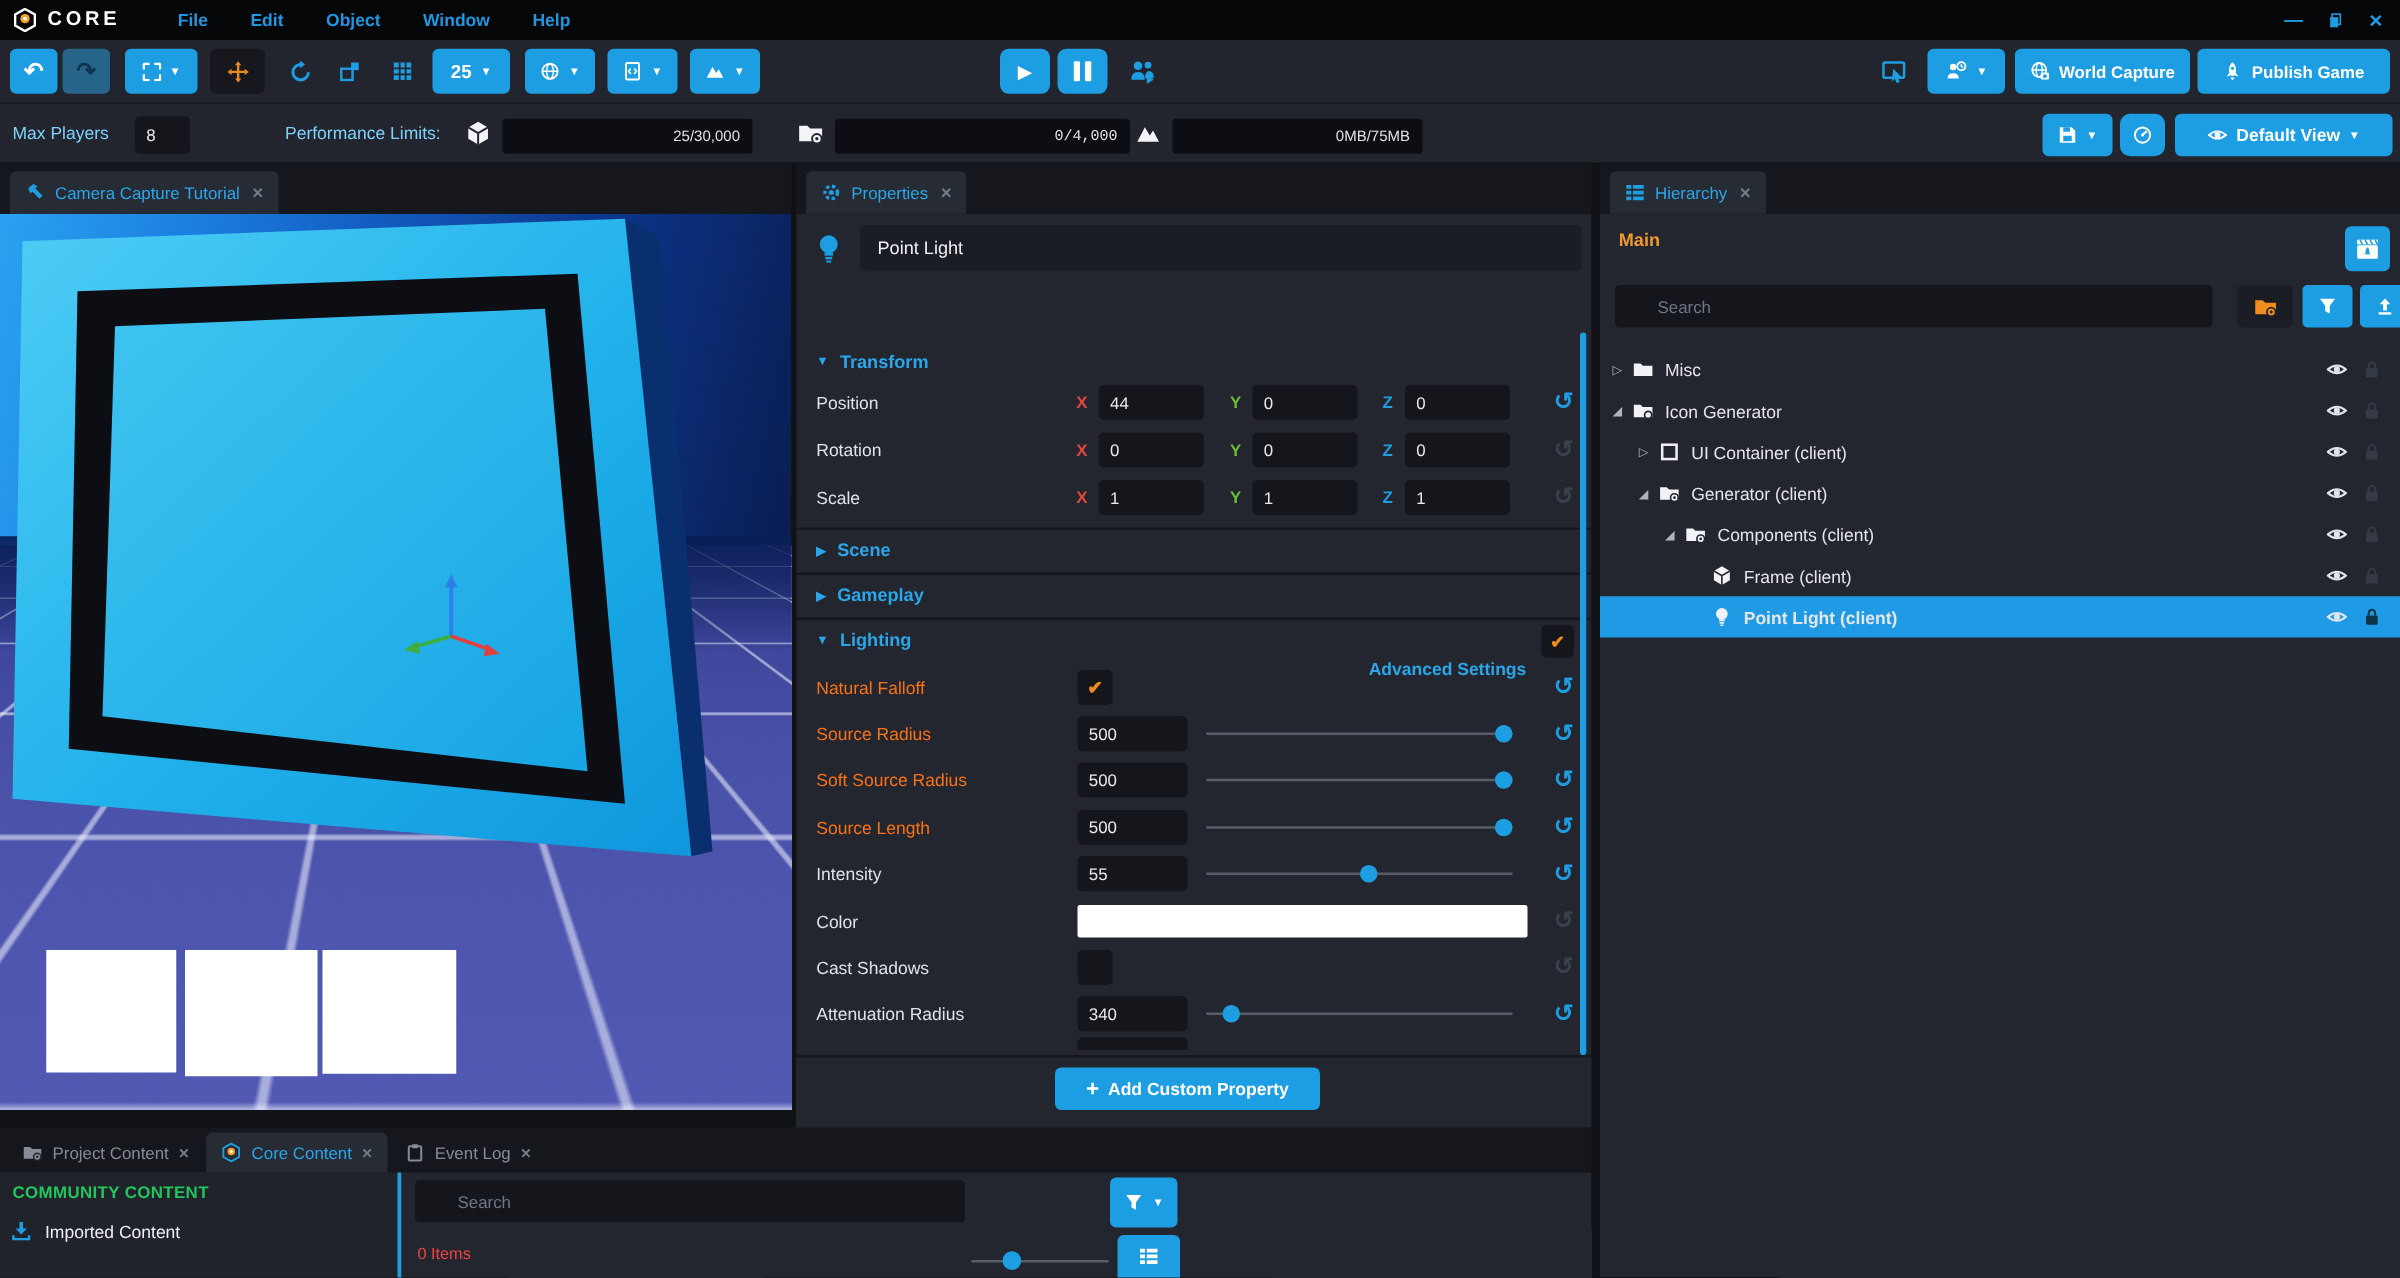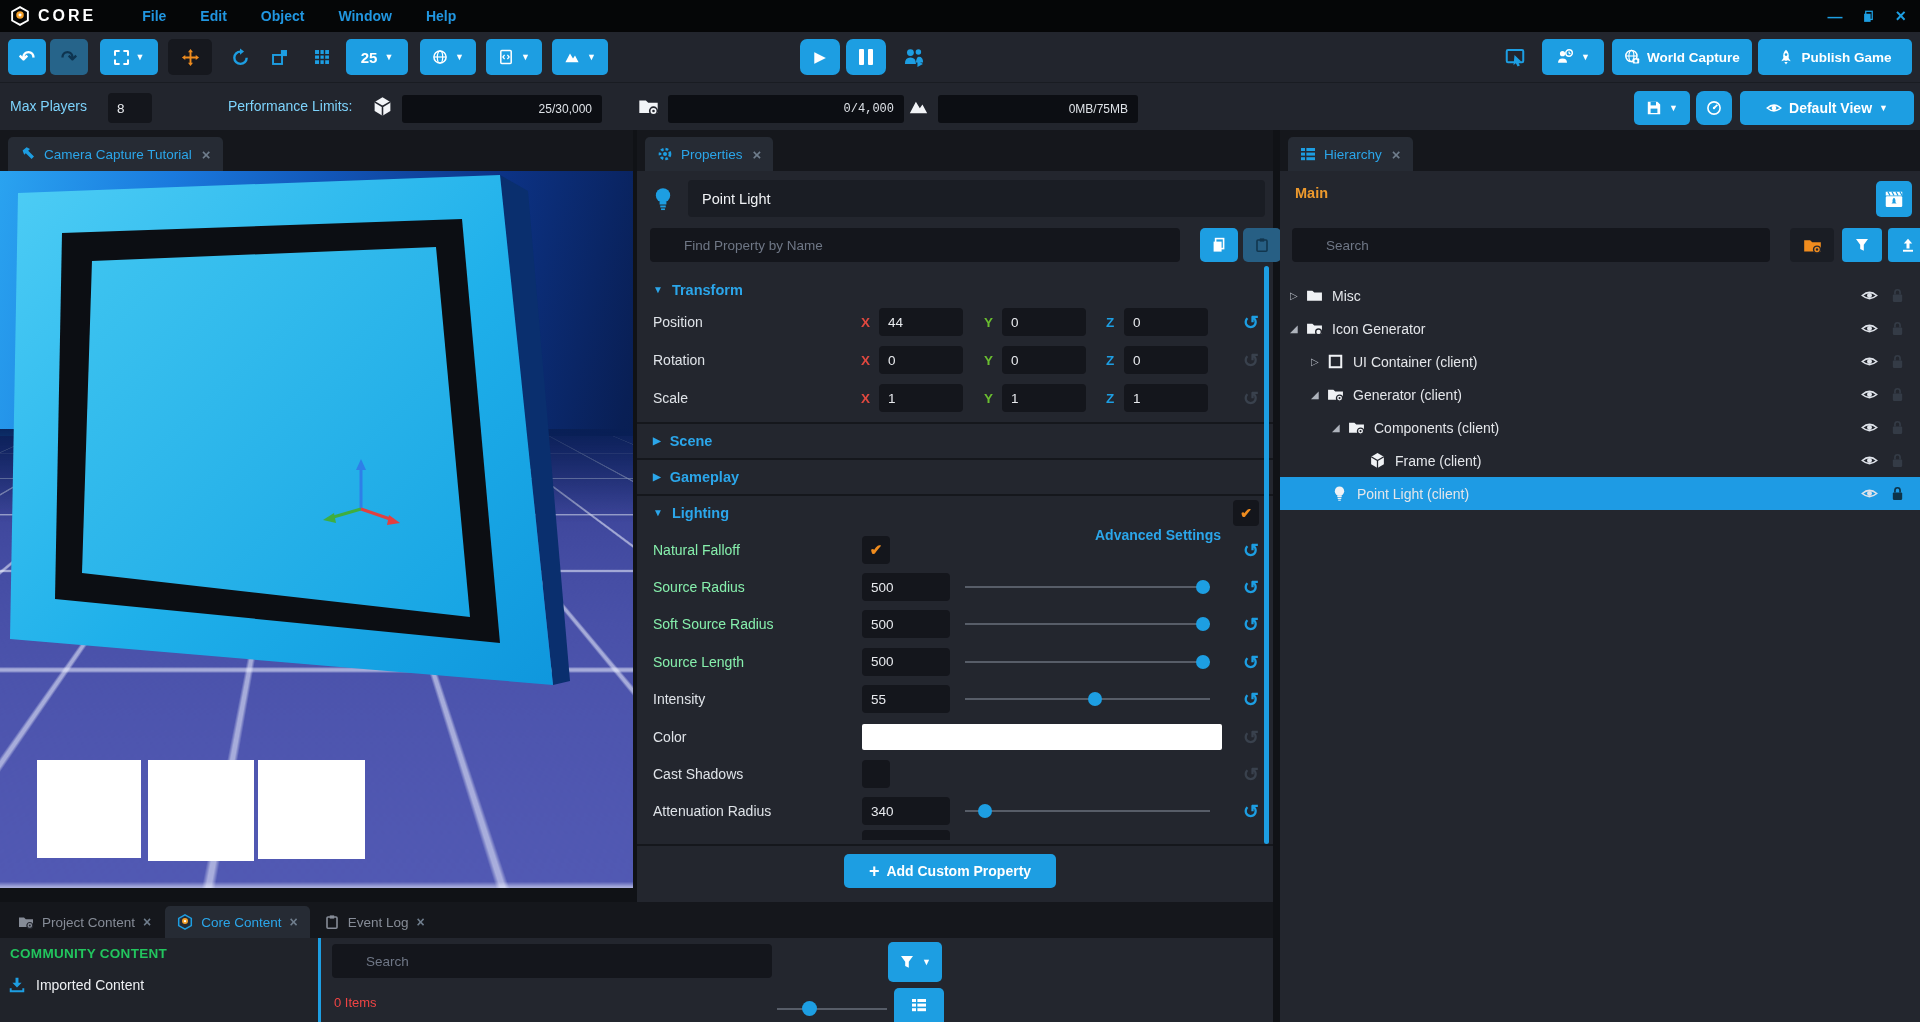--- a/index.html
+++ b/index.html
@@ -69,21 +69,21 @@
   .name-input{flex:1;height:37px;background:#1a1d24;border:none;border-radius:4px;color:#f0f2f5;font-size:14.5px;padding:0 14px;font-family:"Liberation Sans",sans-serif;}
   .search-row{position:absolute;left:13px;top:57px;height:34px;}
   .search-input{position:absolute;left:0;top:0;width:530px;height:34px;background:#14161c;border:none;border-radius:4px;color:#e8eaee;font-size:13.5px;padding:0 10px 0 34px;font-family:"Liberation Sans",sans-serif;}
   .search-input::placeholder,.hsearch::placeholder,.bsearch::placeholder{color:#6f7786;}
   .mag{position:absolute;left:9px;top:8px;color:#1d9ee2;}
   .sec-head{position:absolute;left:0;width:636px;height:35px;border-top:2px solid #15171c;display:flex;align-items:center;gap:9px;padding-left:16px;color:#2ba6ea;font-weight:bold;font-size:14.5px;}
   .sec-tri{font-size:10px;color:#2ba6ea;}
   .t-row,.l-row{position:relative;height:38px;}
   .l-row{height:37.4px;}
   .p-label{position:absolute;left:16px;top:50%;transform:translateY(-50%);font-size:14px;color:#dfe3e8;}
-  .p-label.emph{color:#86efac;}
+  .p-label.emph{color:#f97316;}
   .ax{position:absolute;top:50%;transform:translateY(-50%);font-weight:bold;font-size:13.5px;}
   .ax-x{left:224px;color:#e0483f;}
   .ax-y{left:347px;color:#6abe30;}
   .ax-z{left:469px;color:#1d9ee2;}
   .axfield{position:absolute;top:50%;transform:translateY(-50%);width:84px;height:28px;}
   .axf-x{left:242px;} .axf-y{left:365px;} .axf-z{left:487px;}
   .reset{position:absolute;right:14px;top:50%;transform:translateY(-50%);font-size:19px;font-weight:bold;color:#39414d;cursor:pointer;line-height:1;}
   .reset.on{color:#1d9ee2;}
   .chk{position:absolute;left:225px;top:50%;transform:translateY(-50%);width:28px;height:28px;background:#14161c;border-radius:4px;display:flex;align-items:center;justify-content:center;color:#f08c1e;font-size:15px;font-weight:bold;cursor:pointer;}
   .val-field{position:absolute;left:225px;top:50%;transform:translateY(-50%);width:88px;height:28px;}
@@ -522,36 +522,20 @@
       <span class="close">×</span>
     </div>
   </div>
   <div class="abs panel" id="props-body">
     <div class="name-row">
       <svg class="ic">
           <use href="#i-bulb"></use>
         </svg>
       <input class="name-input" value="Point Light" style="">
     </div>
-    <div class="search-row" style="right:8px;">
-      <svg class="ic mag">
-          <use href="#i-mag"></use>
-        </svg>
-      <input class="search-input" placeholder="Find Property by Name" style="">
-      <div class="btn-blue" style="position:absolute;left:550px;top:0;width:38px;height:34px;">
-          <svg class="ic">
-            <use href="#i-copy"></use>
-          </svg>
-        </div>
-      <div style="position:absolute;left:593px;top:0;width:38px;height:34px;background:#275f84;border-radius:5px;display:flex;align-items:center;justify-content:center;color:#12364e;">
-          <svg class="ic">
-            <use href="#i-clipboard"></use>
-          </svg>
-        </div>
-    </div>
 
     <div class="sec-head" style="top:101px;border-top:none;">
       <span class="sec-tri">▼</span>
       <span>Transform</span>
     </div>
     <div style="position:absolute;left:0;top:132px;width:636px;" id="transform-rows">
         <div class="t-row">
           <span class="p-label">Position</span>
           <span class="ax ax-x">X</span>
           <span class="field axfield axf-x">44</span>
@@ -815,21 +799,21 @@
             <svg class="ic">
               <use href="#i-eye"></use>
             </svg>
           </span>
           <span class="h-lock">
             <svg class="ic">
               <use href="#i-lock"></use>
             </svg>
           </span>
         </div>
-        <div class="h-row sel" style="padding-left: 35px;">
+        <div class="h-row sel" style="padding-left: 73px; font-weight: bold;">
           <span class="h-exp"></span>
           <span class="h-ico">
             <svg class="ic">
               <use href="#i-bulb"></use>
             </svg>
           </span>
           <span class="h-label">Point Light (client)</span>
           <span class="h-eye">
             <svg class="ic">
               <use href="#i-eye"></use>

